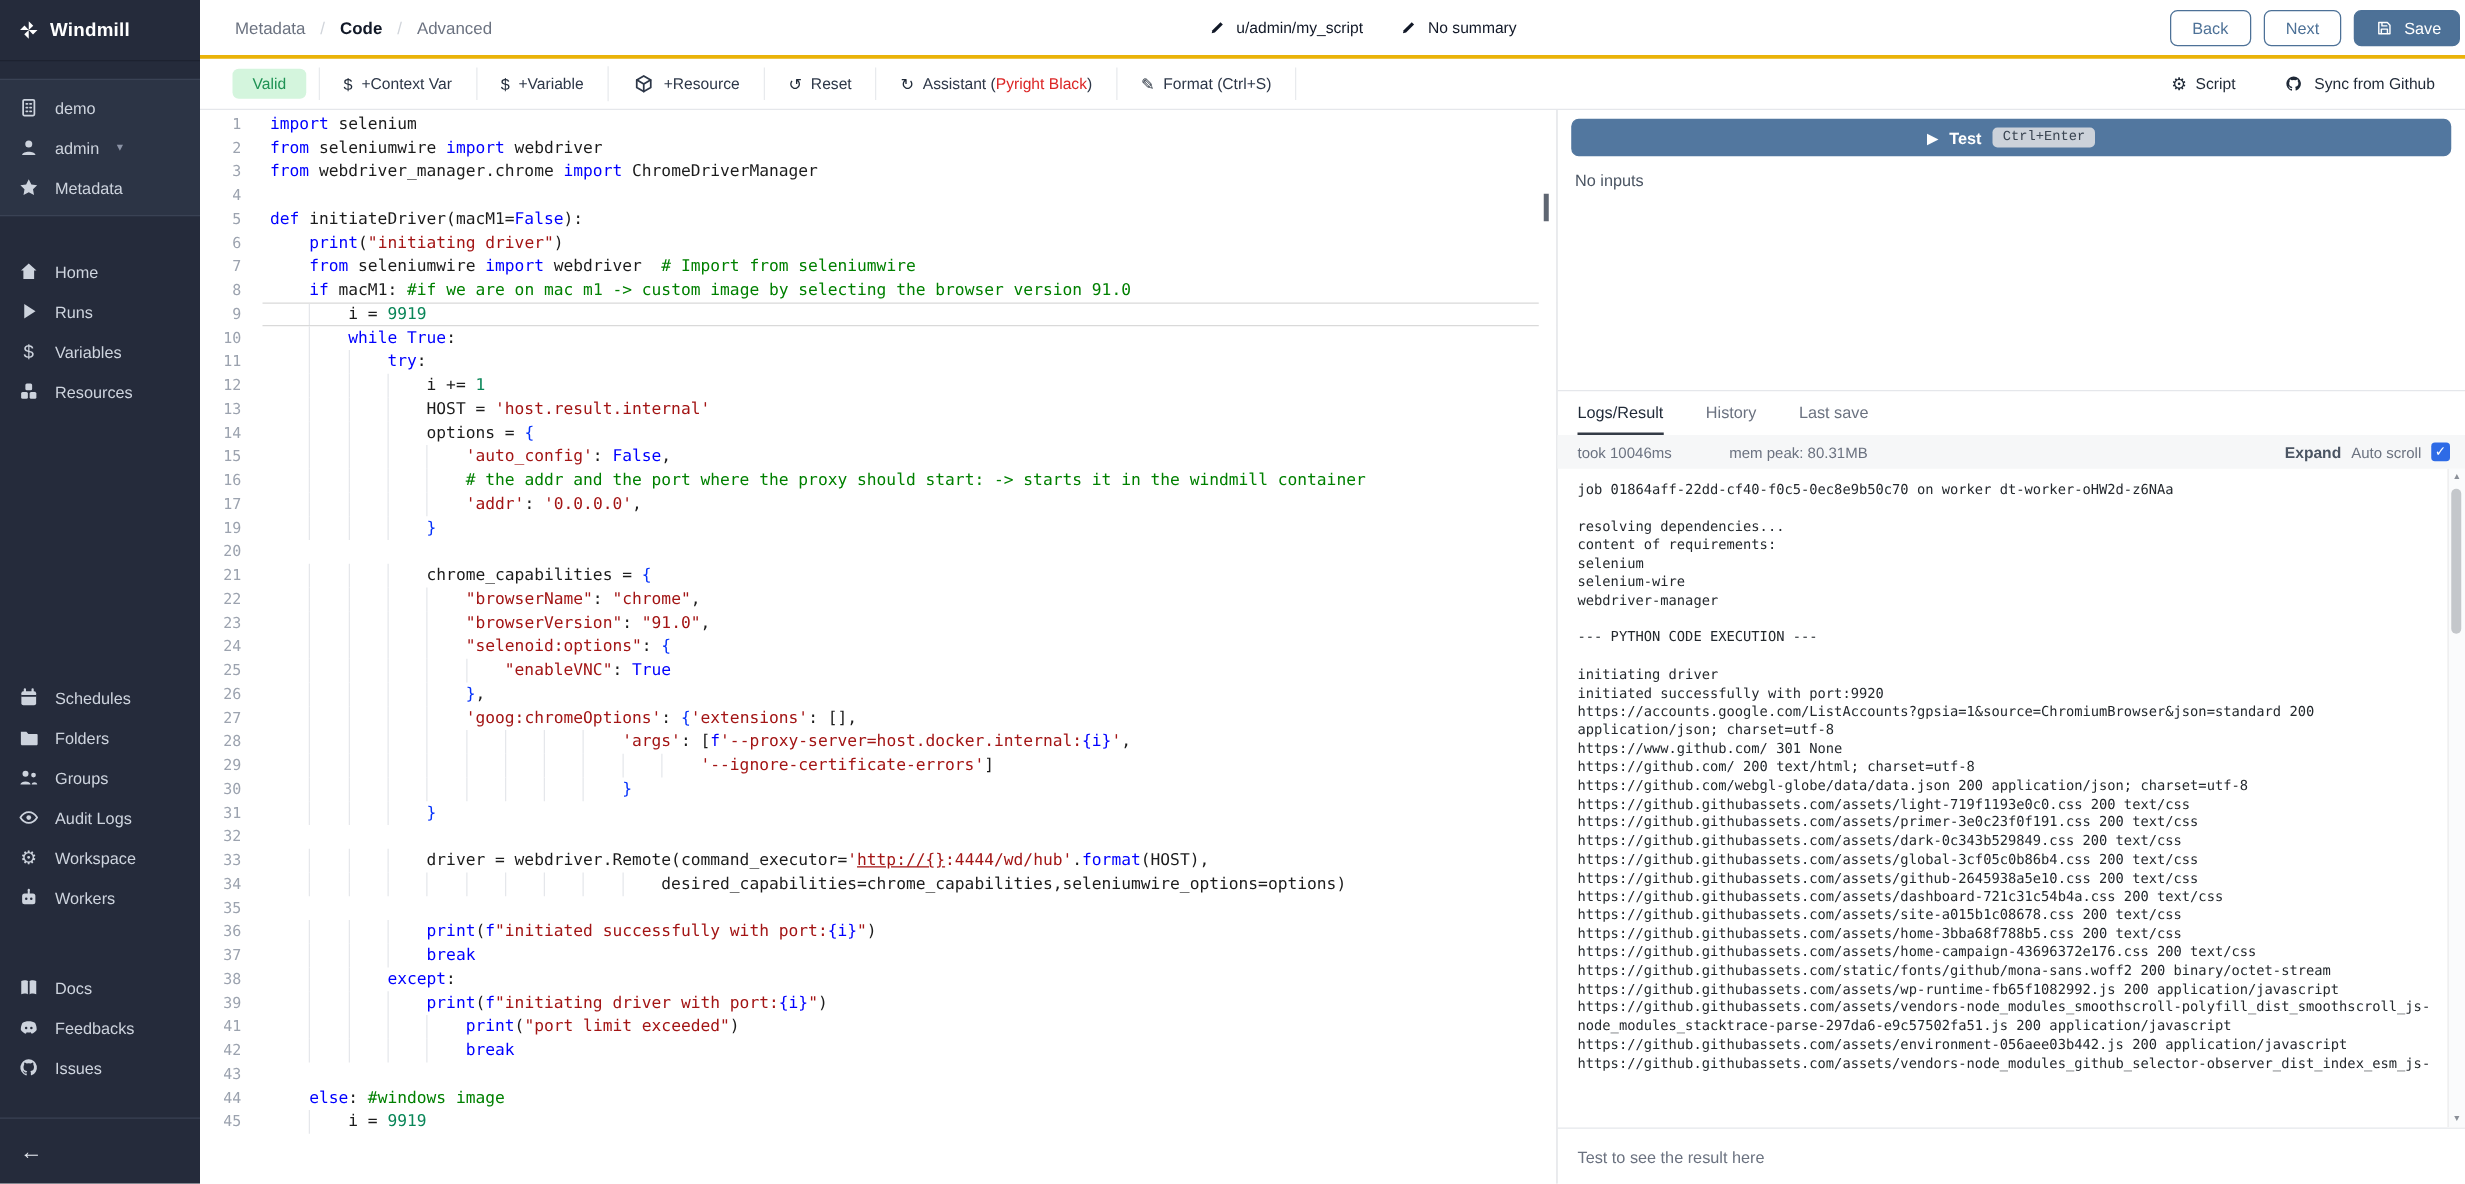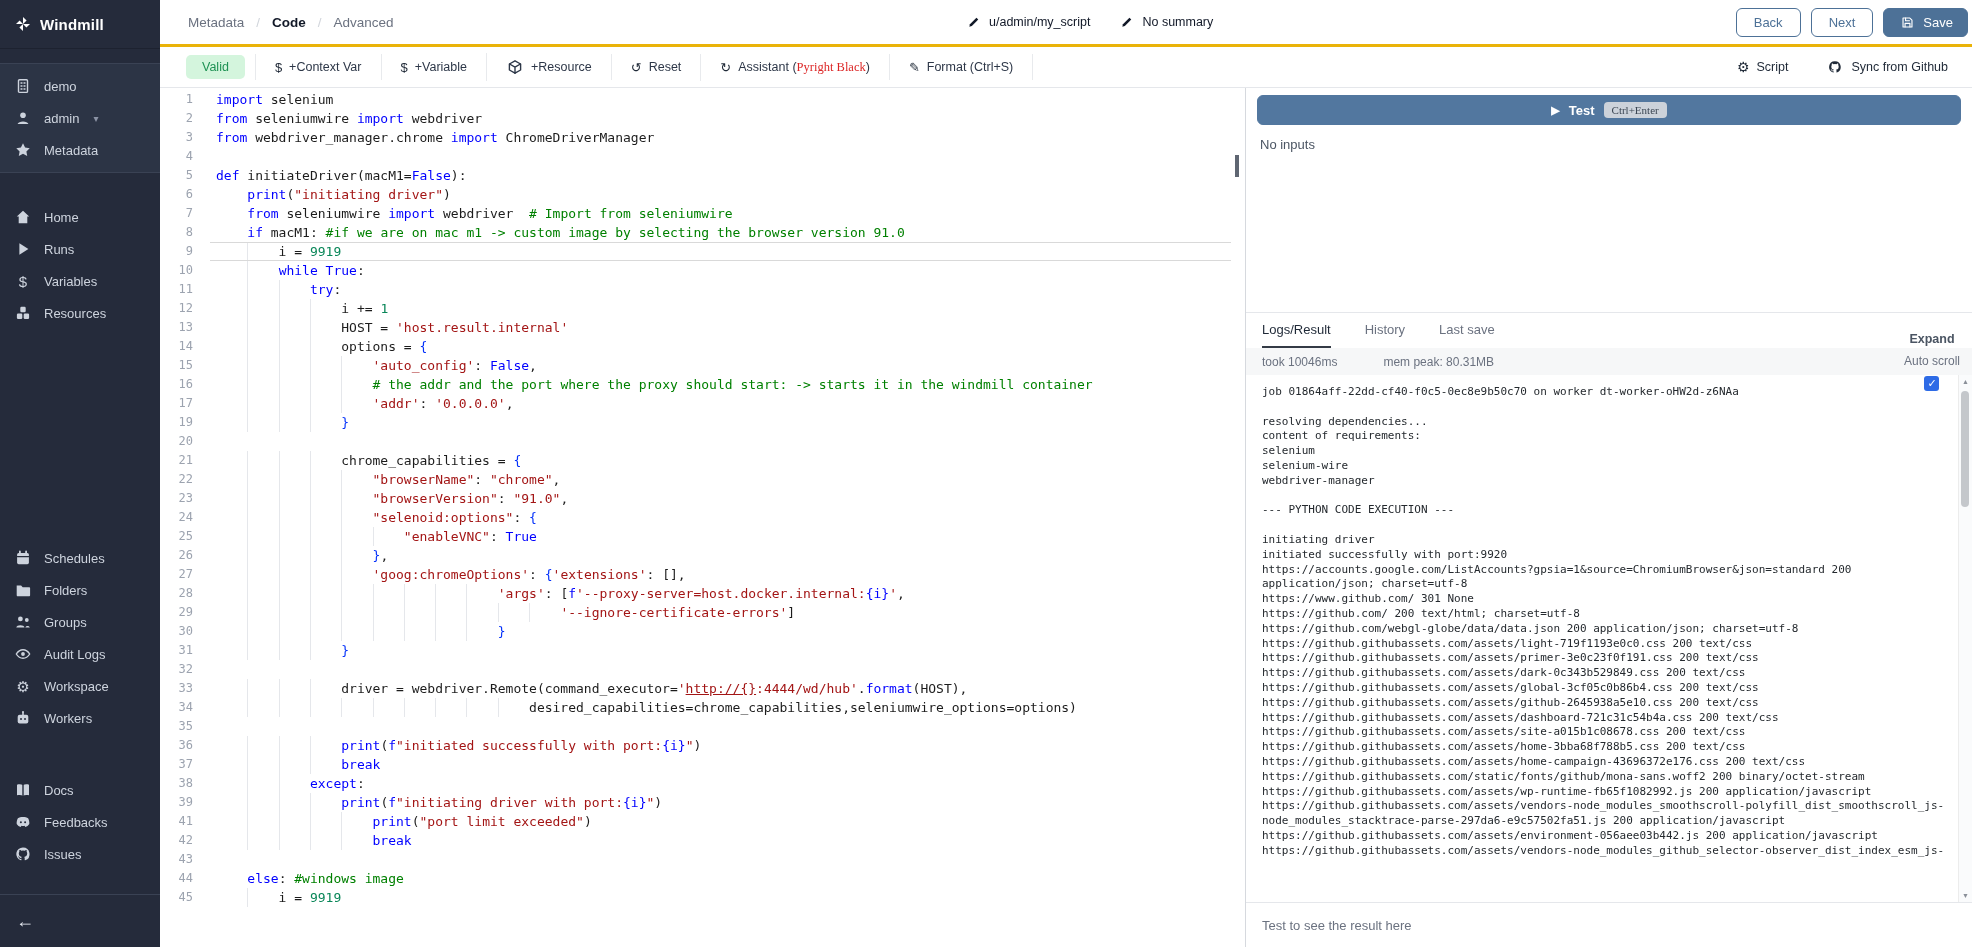--- a/index.html
+++ b/index.html
@@ -34,21 +34,21 @@
   .hdr-right{margin-left:auto;display:flex;align-items:center;gap:10px;}
   .obtn{background:#fff;border:1px solid var(--steel,#4d7197);color:var(--steel,#4d7197);font-size:13px;padding:6px 17px;border-radius:6px;cursor:pointer;font-family:inherit;}
   .fbtn{background:var(--steel,#4d7197);border:1px solid var(--steel,#4d7197);color:#fff;font-size:13px;padding:6px 14px;border-radius:6px;cursor:pointer;display:flex;align-items:center;gap:7px;font-family:inherit;}
   .fbtn .ic svg{width:13px;height:13px;}
   
   #toolbar{height:41px;box-sizing:border-box;border-bottom:1px solid #e5e7eb;display:flex;align-items:center;background:#fff;padding-left:26px;}
   .valid-badge{background:var(--valid_bg,#d4f5dd);color:var(--valid_text,#1f9254);font-size:12.5px;padding:5px 16px;border-radius:5px;margin-right:10px;}
   .tbtn{display:flex;align-items:center;gap:7px;background:none;border:none;border-left:1px solid #e8eaed;font-size:12.5px;color:#2d3748;padding:6px 19px;cursor:pointer;font-family:inherit;white-space:nowrap;}
   .tbtn:last-of-type{border-right:1px solid #e8eaed;}
   .tbtn .g{font-size:13px;line-height:1;color:#1f2937;}
-  .red{color:var(--assistant_red,#dc2626);font-family:Liberation Serif, serif;}
+  .red{color:var(--assistant_red,#dc2626);}
   .tright{margin-left:auto;display:flex;align-items:center;gap:38px;padding-right:24px;font-size:12.5px;color:#1f2937;}
   .tr-item{display:flex;align-items:center;gap:7px;cursor:pointer;}
   .tr-item .g{font-size:14px;}
   .tr-item svg{width:14px;height:14px;}
   
   #content{flex:1;display:flex;min-height:0;}
   #editor{flex:1;position:relative;overflow:hidden;padding-top:2px;background:#fff;}
   .cl{display:flex;height:19px;}
   .ln{width:50px;min-width:50px;text-align:right;padding-right:17px;box-sizing:border-box;font-family:"DejaVu Sans Mono",monospace;font-size:12px;line-height:19px;color:#9ca3af;user-select:none;}
   .code{flex:1;position:relative;box-sizing:border-box;cursor:text;}
@@ -63,28 +63,28 @@
   .tk-n{color:var(--tk_number,#098658);}
   .tk-b{color:var(--tk_brace,#0431fa);}
   .tk-p{color:var(--tk_plain,#1c1c1c);}
   .scrollstrip{position:absolute;right:0;top:0;bottom:0;width:14px;background:#fff;}
   .ov-marker{position:absolute;right:6px;top:67px;width:4px;height:22px;background:#5f6672;}
   
   #panel{width:727px;min-width:727px;box-sizing:border-box;border-left:1px solid #d6d9de;display:flex;flex-direction:column;background:#fff;}
   .test-row{margin:7px 11px 0;}
   .test-btn{width:100%;height:30px;background:var(--steel_btn,#52779f);border:1px solid var(--steel_btn,#52779f);border-radius:6px;color:#fff;display:flex;align-items:center;justify-content:center;gap:9px;font-size:13px;font-weight:700;cursor:pointer;font-family:inherit;}
   .test-btn .play{font-size:11px;}
-  .test-btn kbd{background:#ccd2da;color:#3a4552;font-family:Liberation Serif, serif;font-size:11px;font-weight:400;padding:2px 8px;border-radius:4px;text-align:right;}
+  .test-btn kbd{background:#ccd2da;color:#3a4552;font-family:Liberation Mono, monospace;font-size:11px;font-weight:400;padding:2px 8px;border-radius:4px;text-align:right;}
   .no-inputs{margin:12px 14px;font-size:13px;color:#4b5563;}
   .spacer{flex:1;}
   .ptabs{border-top:1px solid #e5e7eb;height:36px;box-sizing:border-box;display:flex;align-items:stretch;gap:34px;padding:0 16px;font-size:13px;}
   .ptab{display:flex;align-items:center;color:#6b7280;cursor:pointer;border-bottom:2px solid transparent;box-sizing:border-box;}
   .ptab.active{color:#1f2937;border-bottom:2px solid #343b46;}
   .statusbar{height:27px;box-sizing:border-box;background:#f6f7f8;display:flex;align-items:center;gap:46px;padding:0 16px;font-size:12px;color:#6b7280;position:relative;}
-  .sb-right{position:absolute;right:12px;display:flex;align-items:center;gap:8px;flex-direction:column;}
+  .sb-right{position:absolute;right:12px;display:flex;align-items:center;gap:8px;}
   .sb-right b{color:#4b5563;font-weight:700;font-size:12.5px;cursor:pointer;}
   .cb{width:15px;height:15px;border-radius:3px;background:var(--checkbox_blue,#2e6be6);color:#fff;font-size:11px;display:flex;align-items:center;justify-content:center;cursor:pointer;}
   .logs{height:527px;box-sizing:border-box;position:relative;overflow:hidden;}
   .logs pre{margin:0;padding:10px 20px 0 16px;font-family:"DejaVu Sans Mono",monospace;font-size:11px;line-height:14.8px;color:#24292e;white-space:pre;}
   .lsb{position:absolute;top:0;right:0;bottom:0;width:13px;background:#fafbfc;border-left:1px solid #ececec;}
   .lsb .a{position:absolute;left:0;right:0;text-align:center;font-size:7px;color:#8a8f98;}
   .lsb .a.t{top:3px;}
   .lsb .a.b{bottom:3px;}
   .lsb .thumb{position:absolute;left:2px;width:8px;top:16px;height:116px;background:#c4c7cb;border-radius:4px;}
   .result{border-top:1px solid #e5e7eb;height:45px;box-sizing:border-box;display:flex;align-items:center;padding:0 16px;font-size:13px;color:#6b7280;}

